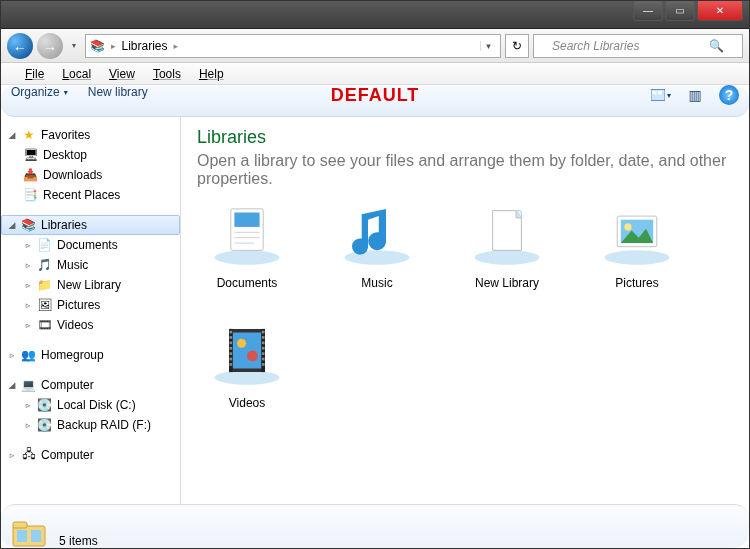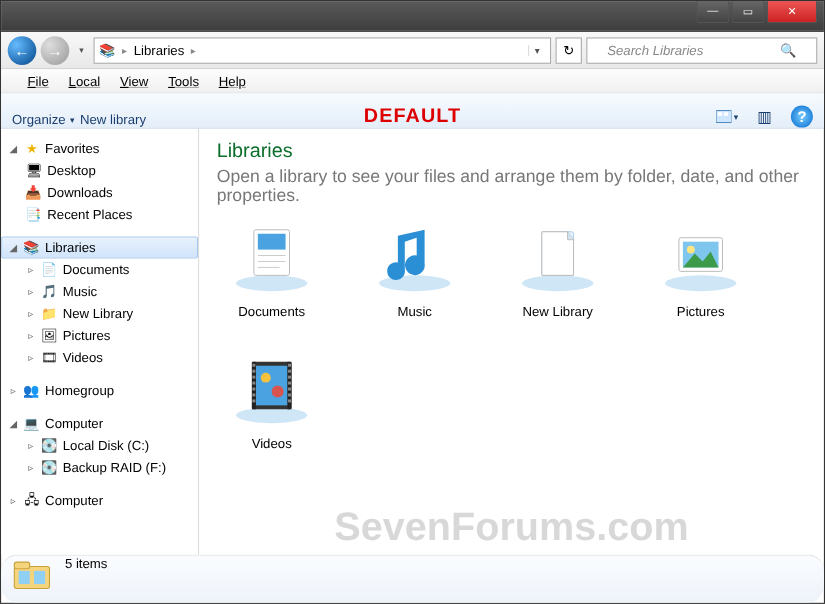--- a/index.html
+++ b/index.html
@@ -24,21 +24,21 @@
 .refresh { width: 24px; height: 24px; border: 1px solid #aaa; background: #fff; display: flex; align-items: center; justify-content: center; font-size: 12px; cursor: pointer; }
 .search { width: 210px; height: 24px; border: 1px solid #aaa; background: #fff; display: flex; align-items: center; padding: 0 18px; font-size: 12px; color: #888; font-style: italic; }
 .search .sicon { margin-left: auto; color: #06c; font-style: normal; }
 
 
 .menubar { height: 22px; background: linear-gradient(#fdfdfd,#f0f0f0); display: flex; align-items: center; padding: 0 16px; gap: 2px; font-size: 12px; border-bottom: 1px solid #ddd; }
 .menuitem { padding: 2px 8px; cursor: pointer; text-decoration: underline; text-decoration-color: rgba(0,0,0,0.3); }
 .menuitem:first-letter { text-decoration: underline; }
 
 
-.toolbar { height: 32px; background: linear-gradient(#f7fbff,#e4eef9); display: flex; align-items: flex-end; padding: 0 10px; gap: 5px; font-size: 12px; border-bottom: 1px solid #cfd9e6; position: relative; }
+.toolbar { height: 32px; background: linear-gradient(#f7fbff,#e4eef9); display: flex; align-items: flex-start; padding: 0 10px; gap: 20px; font-size: 12px; border-bottom: 1px solid #cfd9e6; position: relative; border-radius: 14px; }
 .tool { color: #1a3e6e; cursor: pointer; display: flex; align-items: center; gap: 4px; }
 .tool .dd { font-size: 8px; }
 .overlay-label { position: absolute; left: 50%; transform: translateX(-50%); color: #d00; font-weight: bold; font-size: 18px; letter-spacing: 1px; }
 .toolbar-right { margin-left: auto; display: flex; gap: 14px; align-items: center; }
 .tricon { width: 20px; height: 20px; display: flex; align-items: center; justify-content: center; cursor: pointer; color: #1a3e6e; font-size: 14px; }
 
 
 .body { flex: 1; display: flex; min-height: 0; }
 .sidebar { width: 180px; border-right: 1px solid #ddd; background: #fff; font-size: 12px; padding: 8px 0; overflow: auto; }
 .sgroup { margin-bottom: 10px; }
@@ -52,21 +52,21 @@
 .heading { color: #0a6e2a; font-size: 18px; font-weight: normal; margin-bottom: 4px; }
 .subhead { color: #777; font-size: 16px; margin-bottom: 12px; }
 .grid { display: flex; gap: 30px; flex-wrap: wrap; }
 .lib { width: 100px; display: flex; flex-direction: column; align-items: center; gap: 6px; cursor: pointer; }
 .libic { width: 80px; height: 70px; display: flex; align-items: center; justify-content: center; }
 .libic svg { width: 72px; height: 64px; }
 .lib .lbl { font-size: 12px; text-align: center; }
 .watermark { position: absolute; bottom: 4px; left: 50%; transform: translateX(-50%); font-size: 36px; font-weight: bold; color: rgba(100,100,100,0.25); white-space: nowrap; pointer-events: none; }
 
 
-.status { height: 44px; border-top: 1px solid #ddd; background: linear-gradient(#fafcff,#eef3fa); display: flex; align-items: flex-start; padding: 0 10px; gap: 12px; font-size: 12px; border-radius: 15px; }
+.status { height: 44px; border-top: 1px solid #ddd; background: linear-gradient(#fafcff,#eef3fa); display: flex; align-items: flex-end; padding: 0 10px; gap: 12px; font-size: 12px; border-radius: 15px; }
 .status .sic { width: 36px; height: 32px; }
 </style>
 </head>
 <body>
 
 <div class="window">
 
   <div class="titlebar">
     <div class="tbtn">—</div>
     <div class="tbtn">▭</div>
@@ -286,21 +286,20 @@
                   <rect x="56.5" y="32" width="3" height="3"></rect>
                   <rect x="56.5" y="38" width="3" height="3"></rect>
                   <rect x="56.5" y="44" width="3" height="3"></rect>
                 </g>
               </svg>
           </div>
           <span class="lbl">Videos</span>
         </div>
 
       </div>
-      <div class="watermark">SevenForums.com</div>
     </div>
   </div>
 
   <div class="status">
     <svg class="sic" viewBox="0 0 36 32">
         <rect x="2" y="10" width="32" height="20" rx="2" fill="#f4d47c" stroke="#caa23a"></rect>
         <rect x="2" y="6" width="14" height="6" rx="2" fill="#f4d47c" stroke="#caa23a"></rect>
         <rect x="6" y="14" width="10" height="12" fill="#8fd0f4"></rect>
         <rect x="20" y="14" width="10" height="12" fill="#8fd0f4"></rect>
       </svg>

